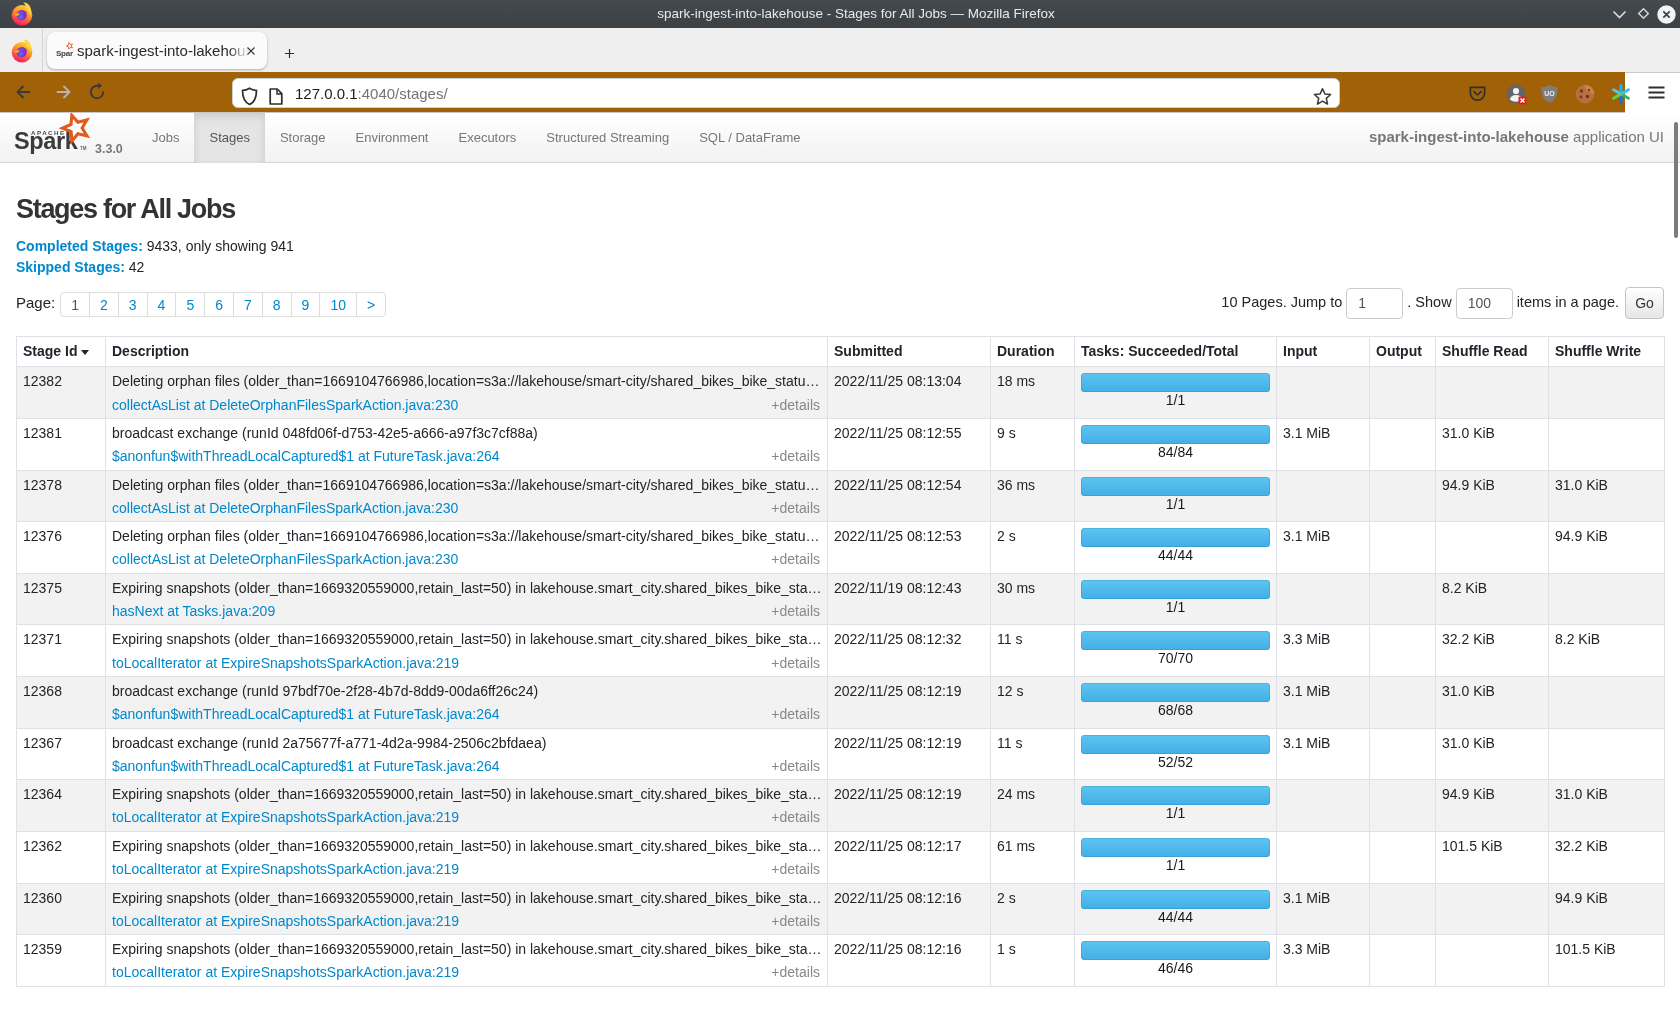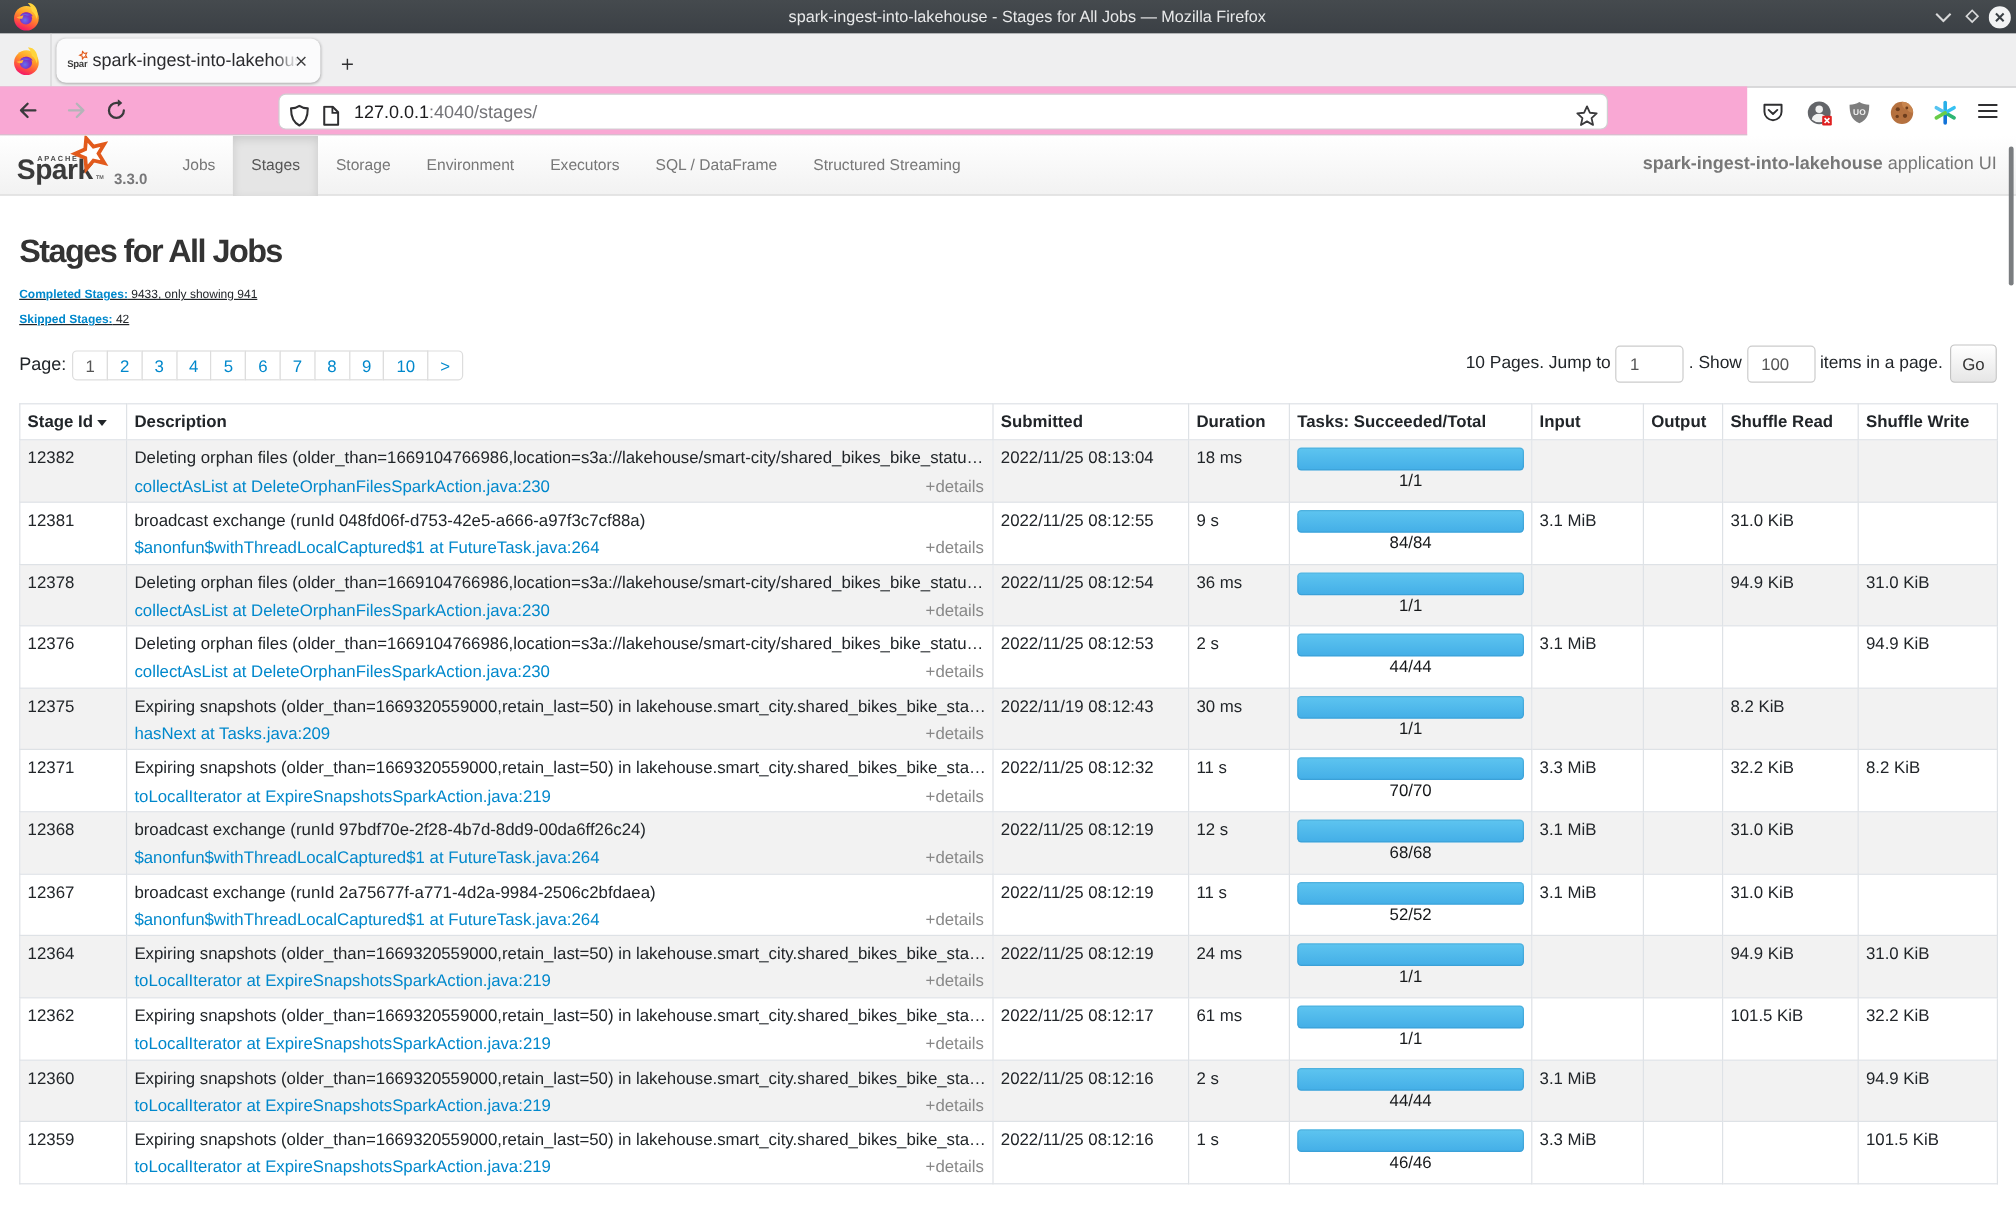--- a/index.html
+++ b/index.html
@@ -8,37 +8,37 @@
 
 #titlebar { position:absolute; left:0; top:0; width:1680px; height:28px; background:linear-gradient(#454a4e,#3b4045); }
 #titletext { position:absolute; top:6px; left:0; width:100%; text-align:center; font-size:13.5px; color:#e8e9ea;padding-left:32px; }
 #tabbar { position:absolute; left:0; top:28px; width:1680px; height:45px; background:#efeff0; border-bottom:1px solid #c9c9cb; }
 #tabbar .sep { position:absolute; left:42px; top:0; width:1px; height:44px; background:#d5d5d6; }
 #tab { position:absolute; left:47px; top:4px; width:220px; height:37px; background:#fbfbfc; border-radius:8px; box-shadow:0 1px 2.5px rgba(0,0,0,0.28); }
 #tab .title { position:absolute; left:30px; top:10px; font-size:15px; color:#2b2b2e; width:172px; white-space:nowrap; overflow:hidden;
   -webkit-mask-image:linear-gradient(90deg,#000 88%,transparent); }
 #tab .close { position:absolute; right:9px; top:12px; width:14px; height:14px; }
 #newtab { position:absolute; left:283px; top:19px; width:13px; height:13px; }
-#urlrow { position:absolute; left:0; top:72px; width:1456px; height:41px; background:#f9a8d4; border-bottom:1px solid #c8c8ca; }
+#urlrow { position:absolute; left:0; top:72px; width:1625px; height:41px; background:#a16207; border-bottom:1px solid #c8c8ca; }
 #urlbox { position:absolute; left:232px; top:6px; width:1108px; height:30px; background:#ffffff; border:1px solid #cfcfd1; border-radius:6px; }
 #urltext { position:absolute; left:62px; top:5.5px; font-size:15px; color:#1c1c1e; }
 #urltext .dim { color:#737377; }
 .navicon { position:absolute; top:10px; }
 
 #page { position:absolute; left:0; top:113px; width:1680px; height:899px; background:#ffffff; overflow:hidden; }
 #navbar { position:relative; width:1680px; height:50px; background:linear-gradient(#ffffff,#f2f2f2); border-bottom:1px solid #d4d4d4; }
 #navbar ul { position:absolute; left:137px; top:0; list-style:none; height:50px; }
 #navbar li { float:left; height:50px; }
 #navbar li a { display:block; height:50px; line-height:50px; padding:0 15px; font-size:13px; color:#777777; text-decoration:none; }
 #navbar li.active a { background:#e5e5e5; color:#555555; box-shadow:inset 0 3px 8px rgba(0,0,0,0.125); }
 #version { position:absolute; left:95px; top:29px; font-size:12.5px; font-weight:bold; color:#777779; }
 #appname { position:absolute; right:16px; top:15px; font-size:15px; color:#777777; }
 #appname b { font-weight:bold; }
 h3 { font-size:27px; font-weight:bold; color:#333333; margin:31px 0 0 16px; letter-spacing:-1.3px; }
-ul.summary { list-style:none; margin:11px 0 0 16px; font-size:10px; color:#212529;text-decoration:underline; }
+ul.summary { list-style:none; margin:11px 0 0 16px; font-size:14px; color:#212529; }
 ul.summary li { line-height:20.5px; }
 ul.summary strong a { color:#0088cc; text-decoration:none; }
 #collapse { margin:14px 0 0 16px; }
 #collapse a { font-size:19px; font-weight:bold; color:#0088cc; text-decoration:none; letter-spacing:-0.75px; }
 #collapse .tri { display:inline-block; width:0; height:0; border-left:4.2px solid transparent; border-right:4.2px solid transparent; border-top:5.5px solid #0088cc; margin-right:6px; vertical-align:2.5px; }
 
 #pagerow { position:relative; height:46px; margin-top:11px; }
 #pager { position:absolute; left:16px; top:4px; font-size:15px; color:#212529; }
 #pager .lbl { vertical-align:9px; }
 ul.pagination { display:inline-block; list-style:none; margin-left:5px; }
@@ -216,24 +216,24 @@
       <li>
           <a href="#">Storage</a>
         </li>
       <li>
           <a href="#">Environment</a>
         </li>
       <li>
           <a href="#">Executors</a>
         </li>
       <li>
+          <a href="#">Structured Streaming</a>
+        </li>
+      <li>
           <a href="#">SQL / DataFrame</a>
-        </li>
-      <li>
-          <a href="#">Structured Streaming</a>
         </li>
     </ul>
     <div id="appname"><b>spark-ingest-into-lakehouse</b> application UI</div>
   </div>
   <h3>Stages for All Jobs</h3>
   <ul class="summary">
     <li><strong><a href="#">Completed Stages:</a></strong> 9433, only showing 941</li>
     <li><strong><a href="#">Skipped Stages:</a></strong> 42</li>
   </ul>
   <div id="pagerow">

